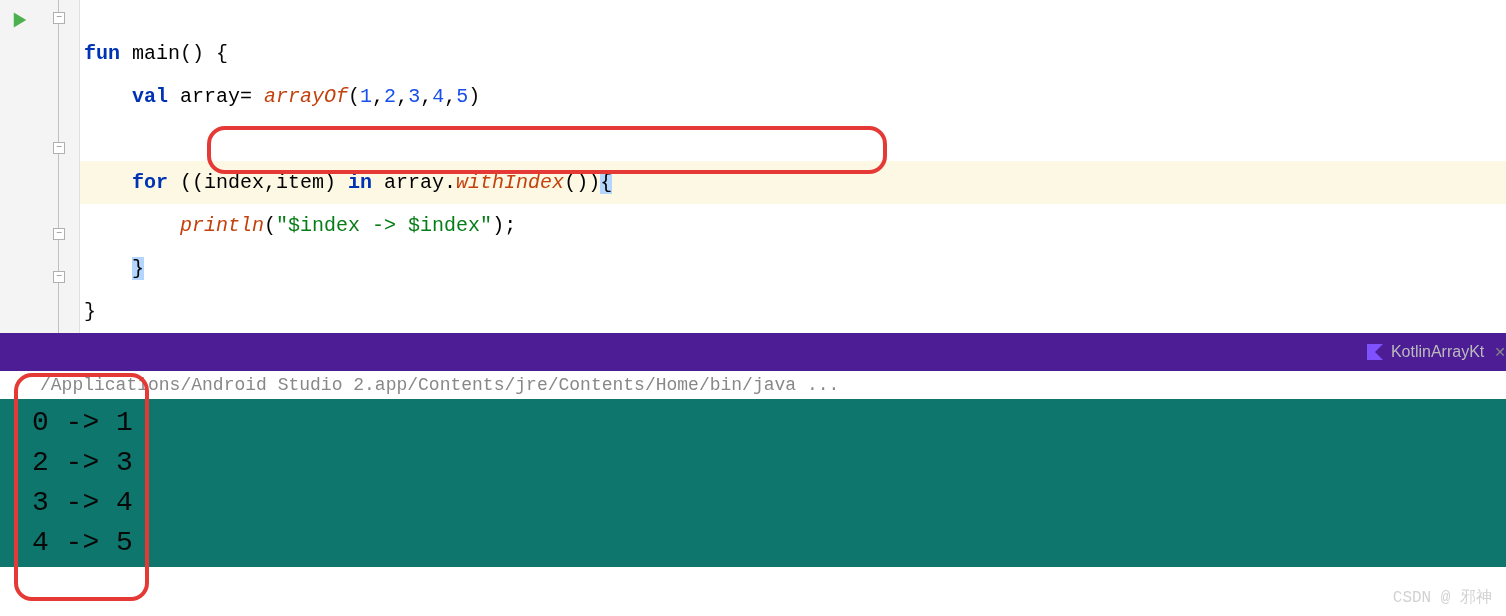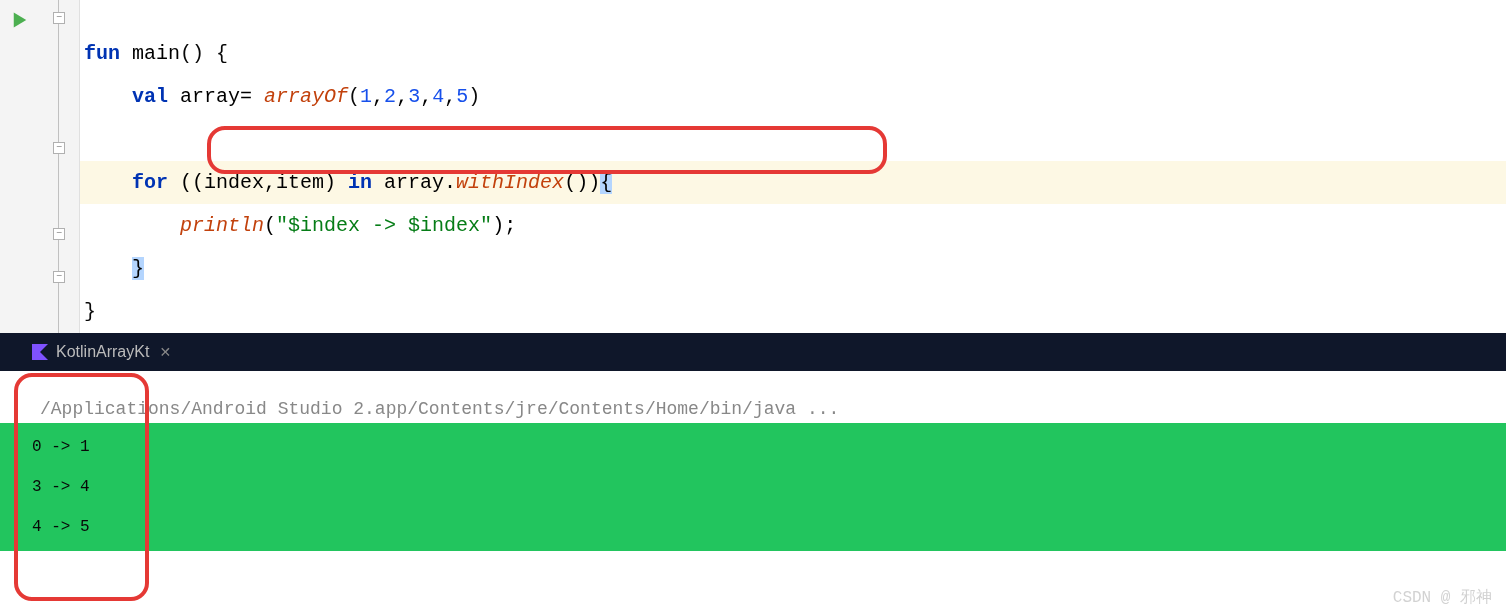--- a/index.html
+++ b/index.html
@@ -101,52 +101,52 @@
       width: 680px;
       height: 48px;
     }
     .red-box-output {
       top: 373px;
       left: 14px;
       width: 135px;
       height: 228px;
     }
     .tab-bar {
-      background: #0f172a;
+      background: #4c1d95;
       height: 38px;
       display: flex;
       align-items: center;
       color: #bbbbbb;
       padding-left: 32px;
       font-family: -apple-system, 'Segoe UI', sans-serif;
       font-size: 16px;
+      justify-content: flex-end;
     }
     .kotlin-icon {
       width: 16px;
       height: 16px;
       margin-right: 8px;
     }
     .tab-close {
       margin-left: 10px;
       color: #888;
       font-size: 14px;
     }
     .console-area {
-      background: #22c55e;
+      background: #0f766e;
       padding: 4px 20px;
-      font-size: 16px;
+      font-size: 28px;
       color: #080808;
     }
     .console-path {
       color: #888;
       font-size: 18px;
       padding: 4px 40px;
       white-space: nowrap;
       overflow: hidden;
-      margin-top: 24px;
     }
     .console-line {
       height: 40px;
       line-height: 40px;
       padding-left: 12px;
     }
     .watermark {
       position: absolute;
       bottom: 8px;
       right: 14px;
@@ -194,20 +194,21 @@
     <path d="M0 0 L16 0 L8 8 L16 16 L0 16 Z" fill="#7f52ff"></path>
   </svg>
   <span>KotlinArrayKt</span>
   <span class="tab-close">✕</span>
 </div>
 
 <div class="console-path">/Applications/Android Studio 2.app/Contents/jre/Contents/Home/bin/java ...</div>
 
 <div class="console-area">
   <div class="console-line">0 -&gt; 1</div>
+  <div class="console-line">2 -&gt; 3</div>
   <div class="console-line">3 -&gt; 4</div>
   <div class="console-line">4 -&gt; 5</div>
 </div>
 
 <div class="red-box-1 red-box-116"></div>
 <div class="red-box-1 red-box-output"></div>
 
 <div class="watermark">CSDN @ 邪神</div>
 
 </body></html>

